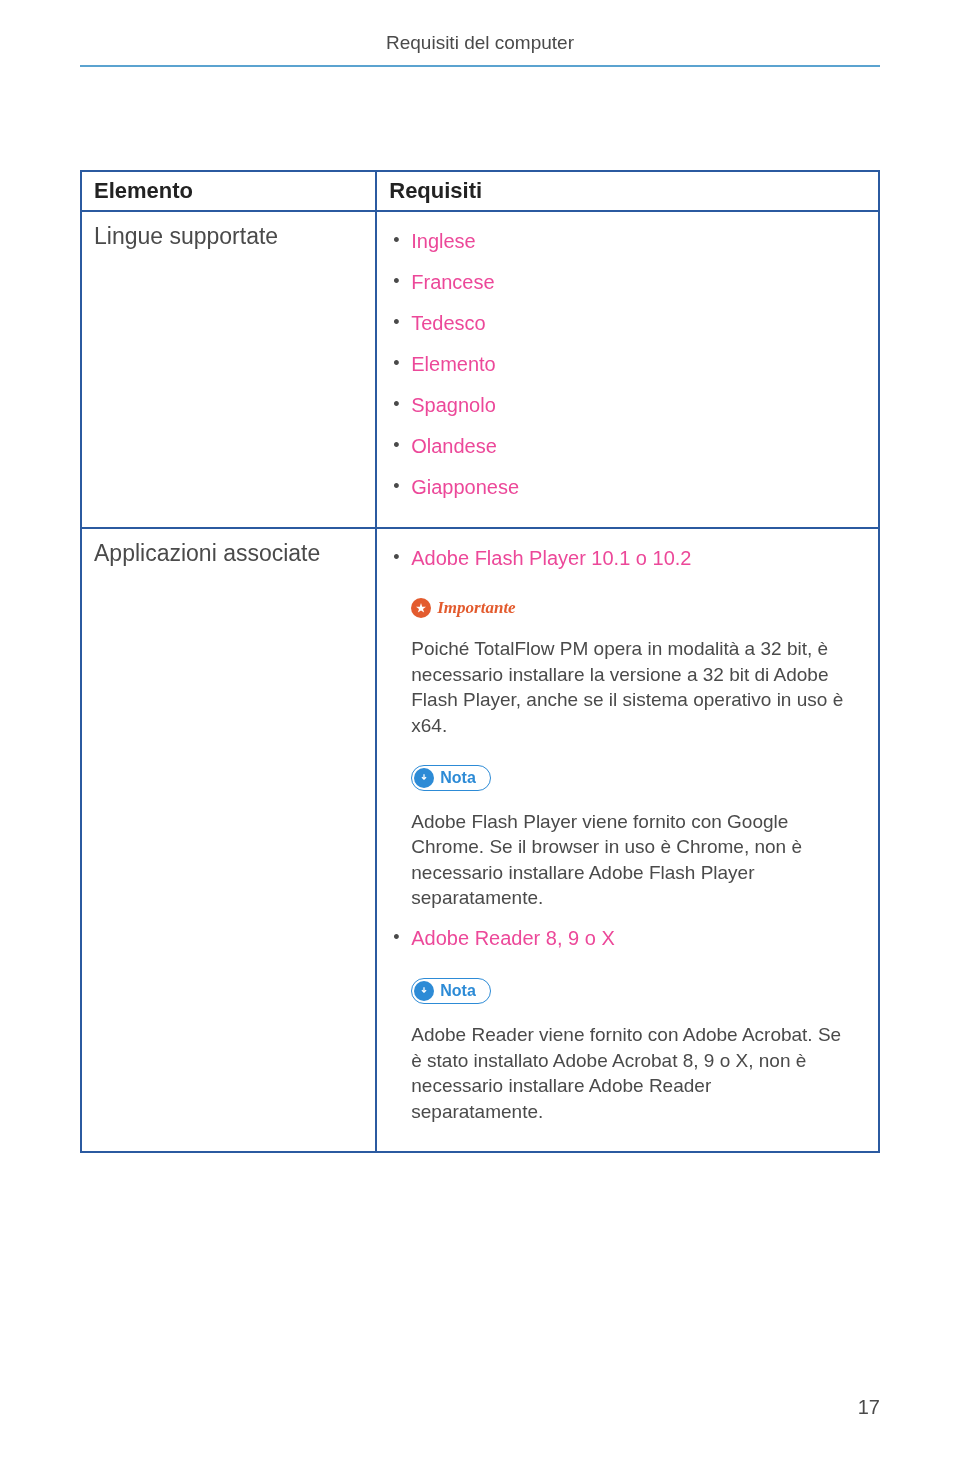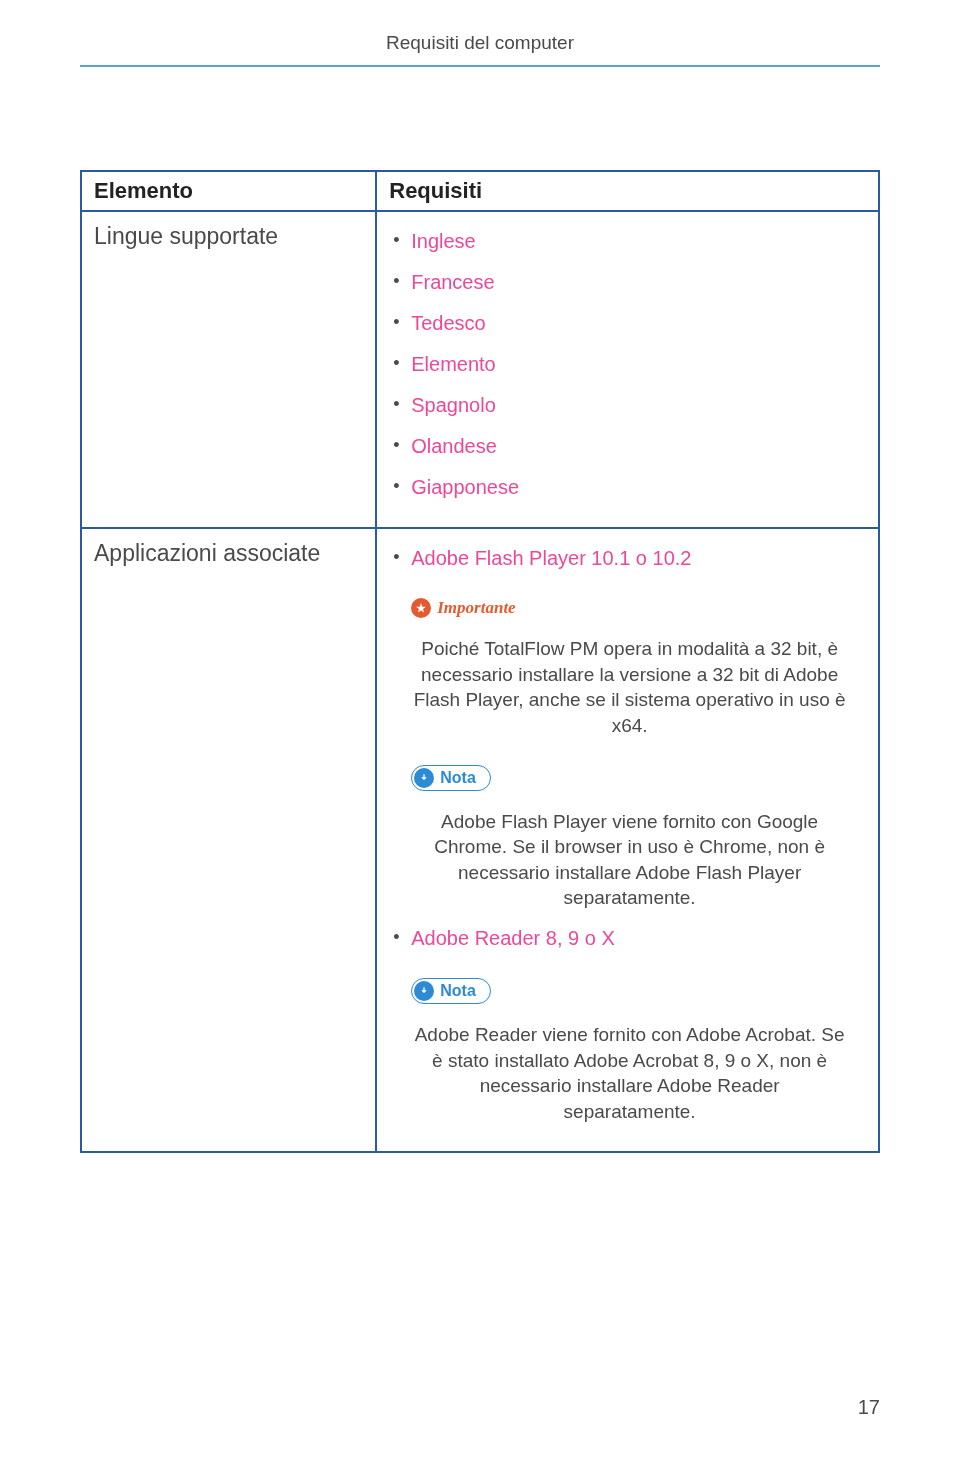--- a/index.html
+++ b/index.html
@@ -125,21 +125,20 @@
     font-size: 16px;
     font-weight: bold;
     color: #2d8bd6;
   }
   .callout-text {
     margin: 8px 0 14px 22px;
     font-size: 19px;
     color: #4a4a4a;
     line-height: 1.35;
     padding-right: 18px;
-    text-align: center;
   }
   .page-number {
     position: absolute;
     bottom: 40px;
     right: 80px;
     font-size: 20px;
     color: #4a4a4a;
   }
 </style>
 </head>

